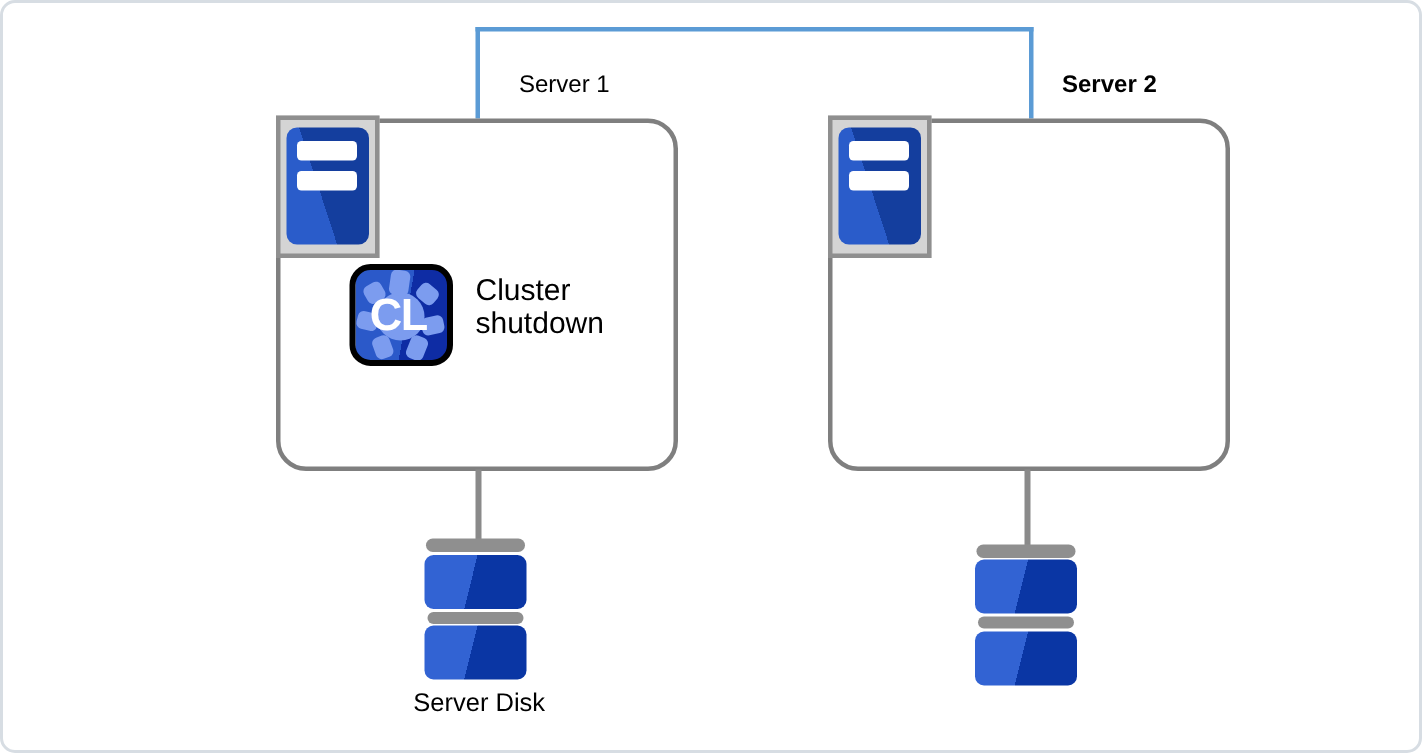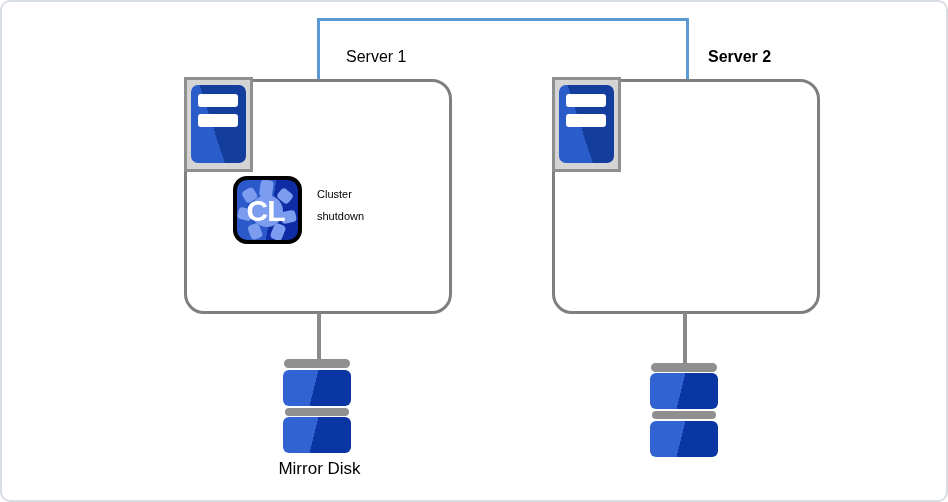--- a/index.html
+++ b/index.html
@@ -67,21 +67,21 @@
   }
   .cl-icon svg{position:absolute;left:0;top:0;}
   .cl-letters{
     position:absolute;left:0;top:0;width:100%;height:100%;
     display:flex;align-items:center;justify-content:center;
     font-size:30px;font-weight:bold;letter-spacing:-1px;color:#fff;
     transform:translate(-2px,1px);
   }
   .action-label{
     position:absolute;left:315px;top:181px;
-    font-size:11px;line-height:22px;color:#000;white-space:nowrap;
+    font-size:20px;line-height:22px;color:#000;white-space:nowrap;
   }
   
   .stem{position:absolute;width:4px;background:#8a8a8a;}
   .stem.s1{left:315px;top:311px;height:48px;}
   .stem.s2{left:681px;top:311px;height:52px;}
   .disk-cap{position:absolute;height:9px;border-radius:4.5px;background:var(--gray,#8f8f8f);}
   .disk{
     position:absolute;width:68px;height:36px;border-radius:6px;
     background:linear-gradient(104deg,var(--disk-blue-light,#3263d3) 46%,var(--disk-blue-dark,#0a36a4) 46%);
   }
@@ -144,21 +144,21 @@
   <div class="action-label">
     <div>Cluster</div>
     <div>shutdown</div>
   </div>
 
   <div class="stem s1"></div>
   <div class="disk-cap cap-l1"></div>
   <div class="disk disk-l1"></div>
   <div class="disk-cap cap-l2"></div>
   <div class="disk disk-l2"></div>
-  <div class="disk-label">Mirror Disk</div>
+  <div class="disk-label">Server Disk</div>
 
   <div class="stem s2"></div>
   <div class="disk-cap cap-r1"></div>
   <div class="disk disk-r1"></div>
   <div class="disk-cap cap-r2"></div>
   <div class="disk disk-r2"></div>
 
 </div>
 
 </body></html>

